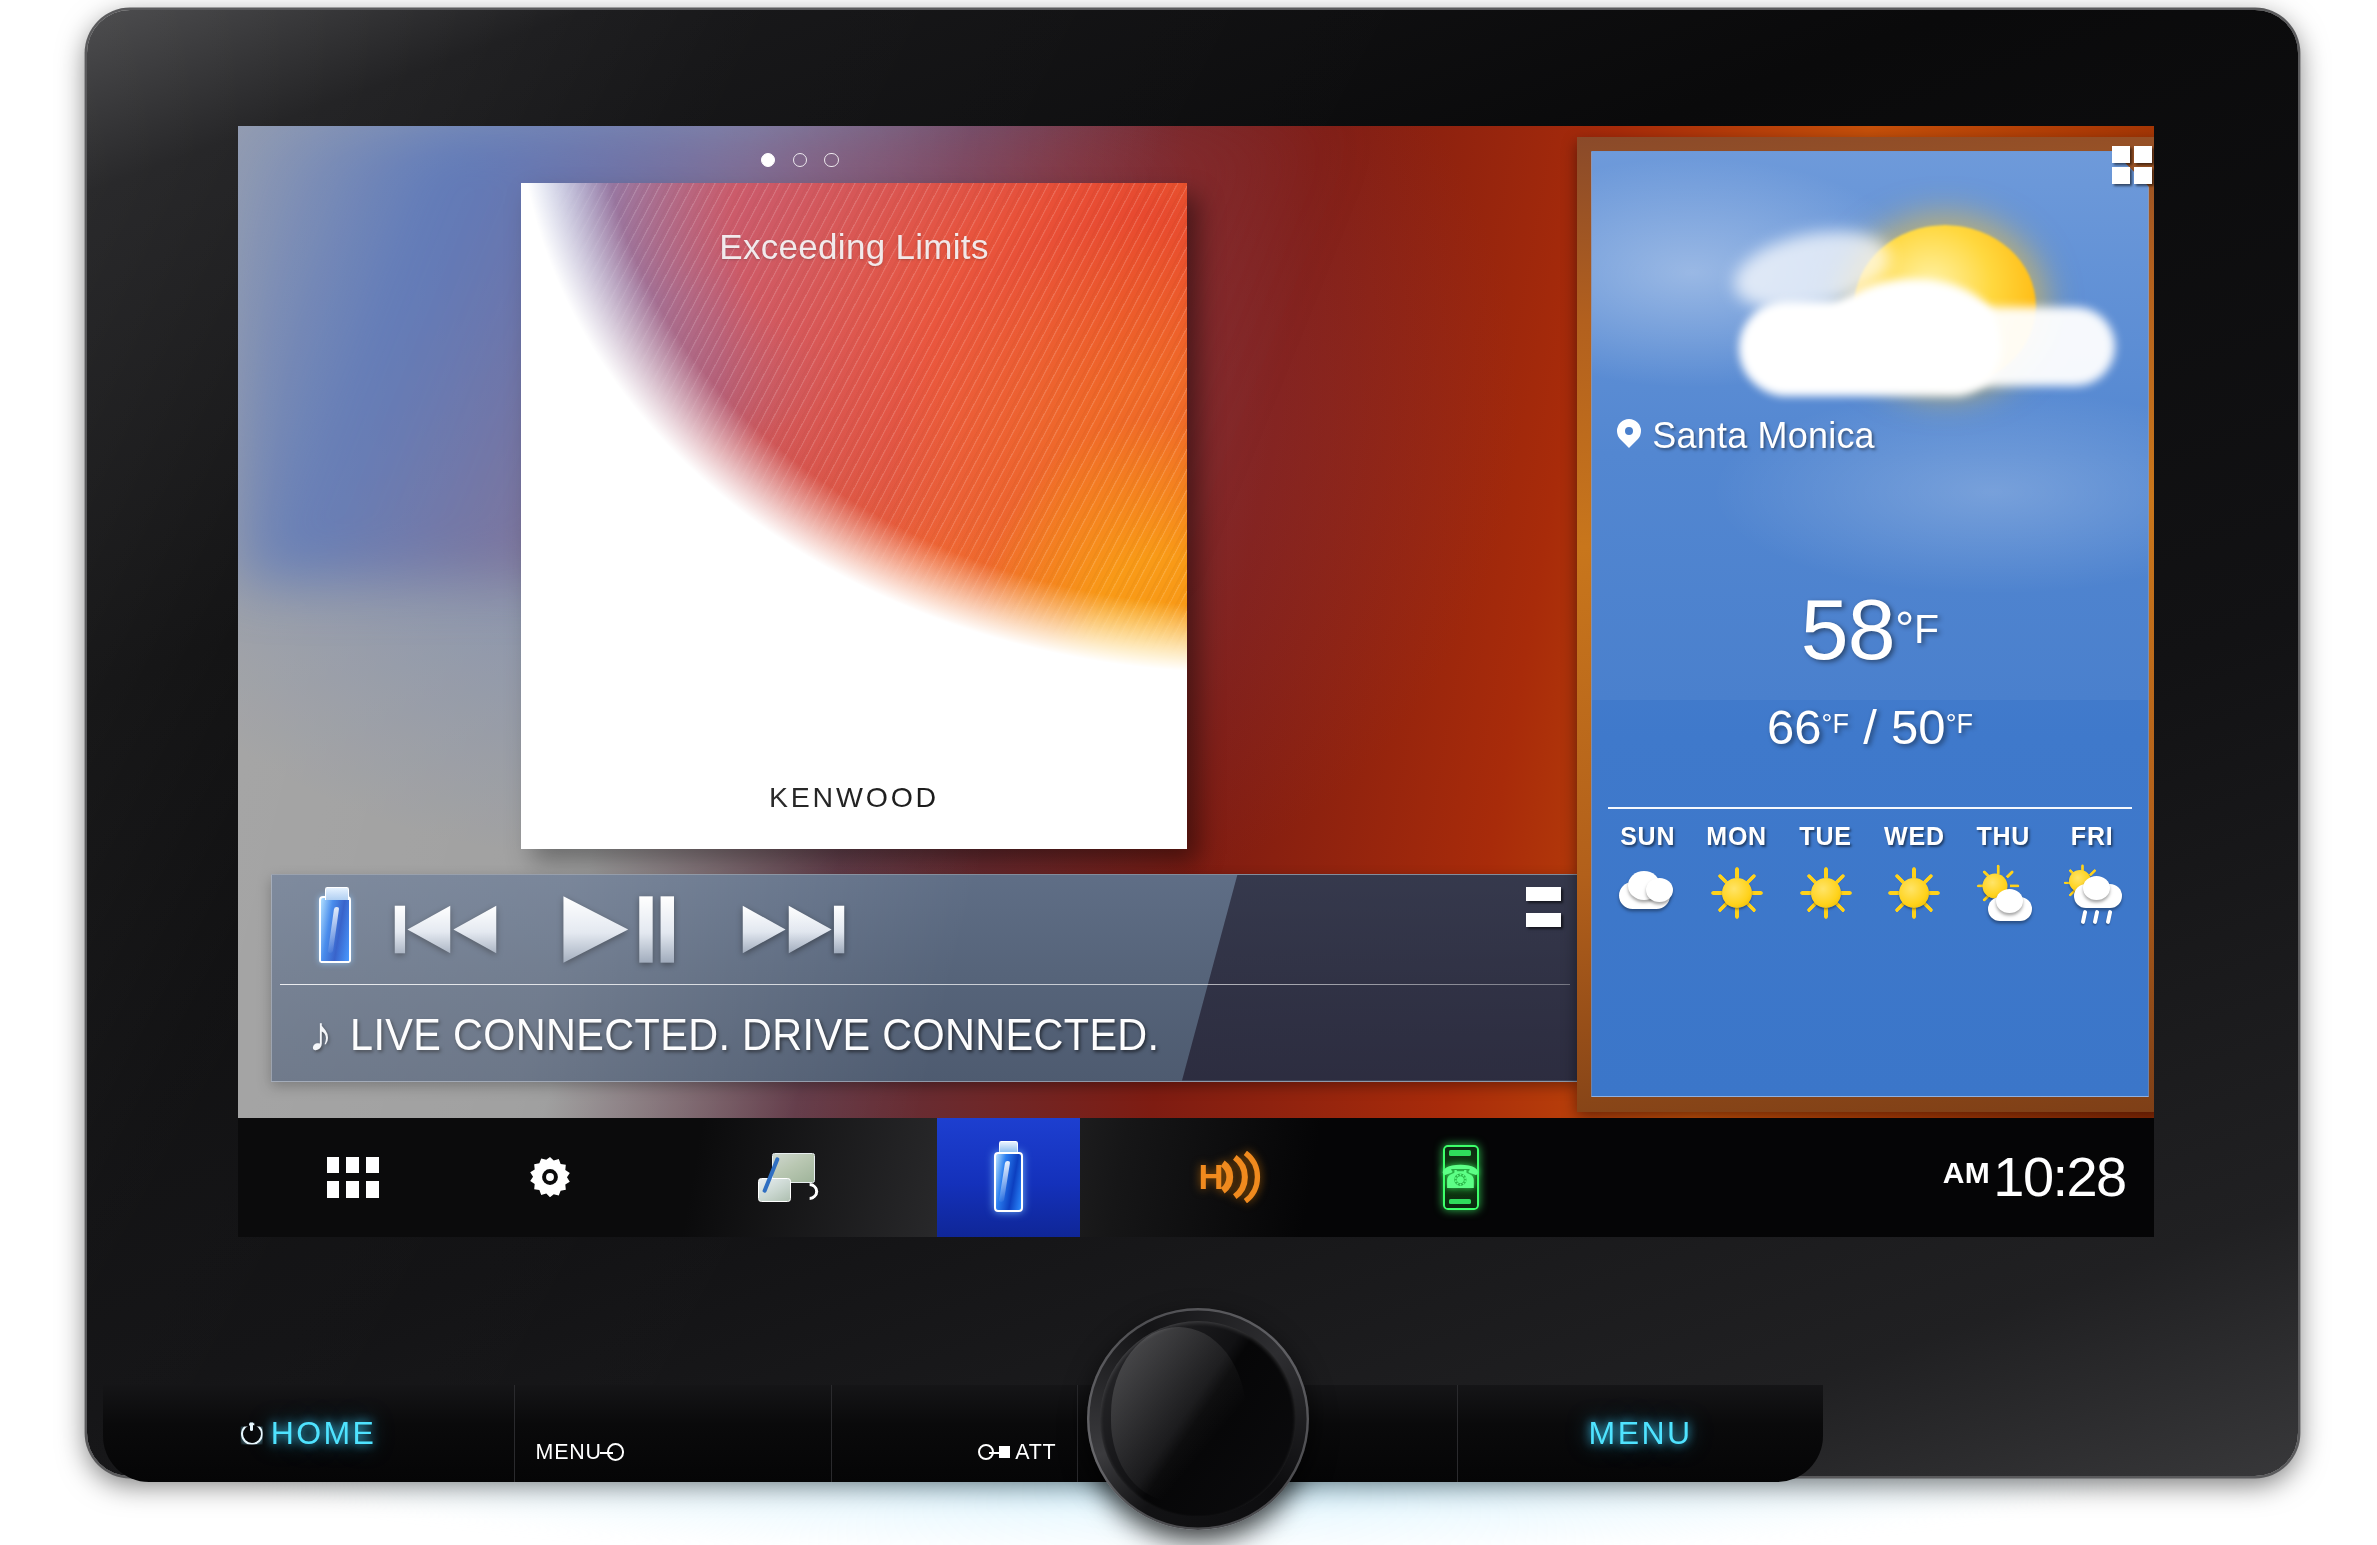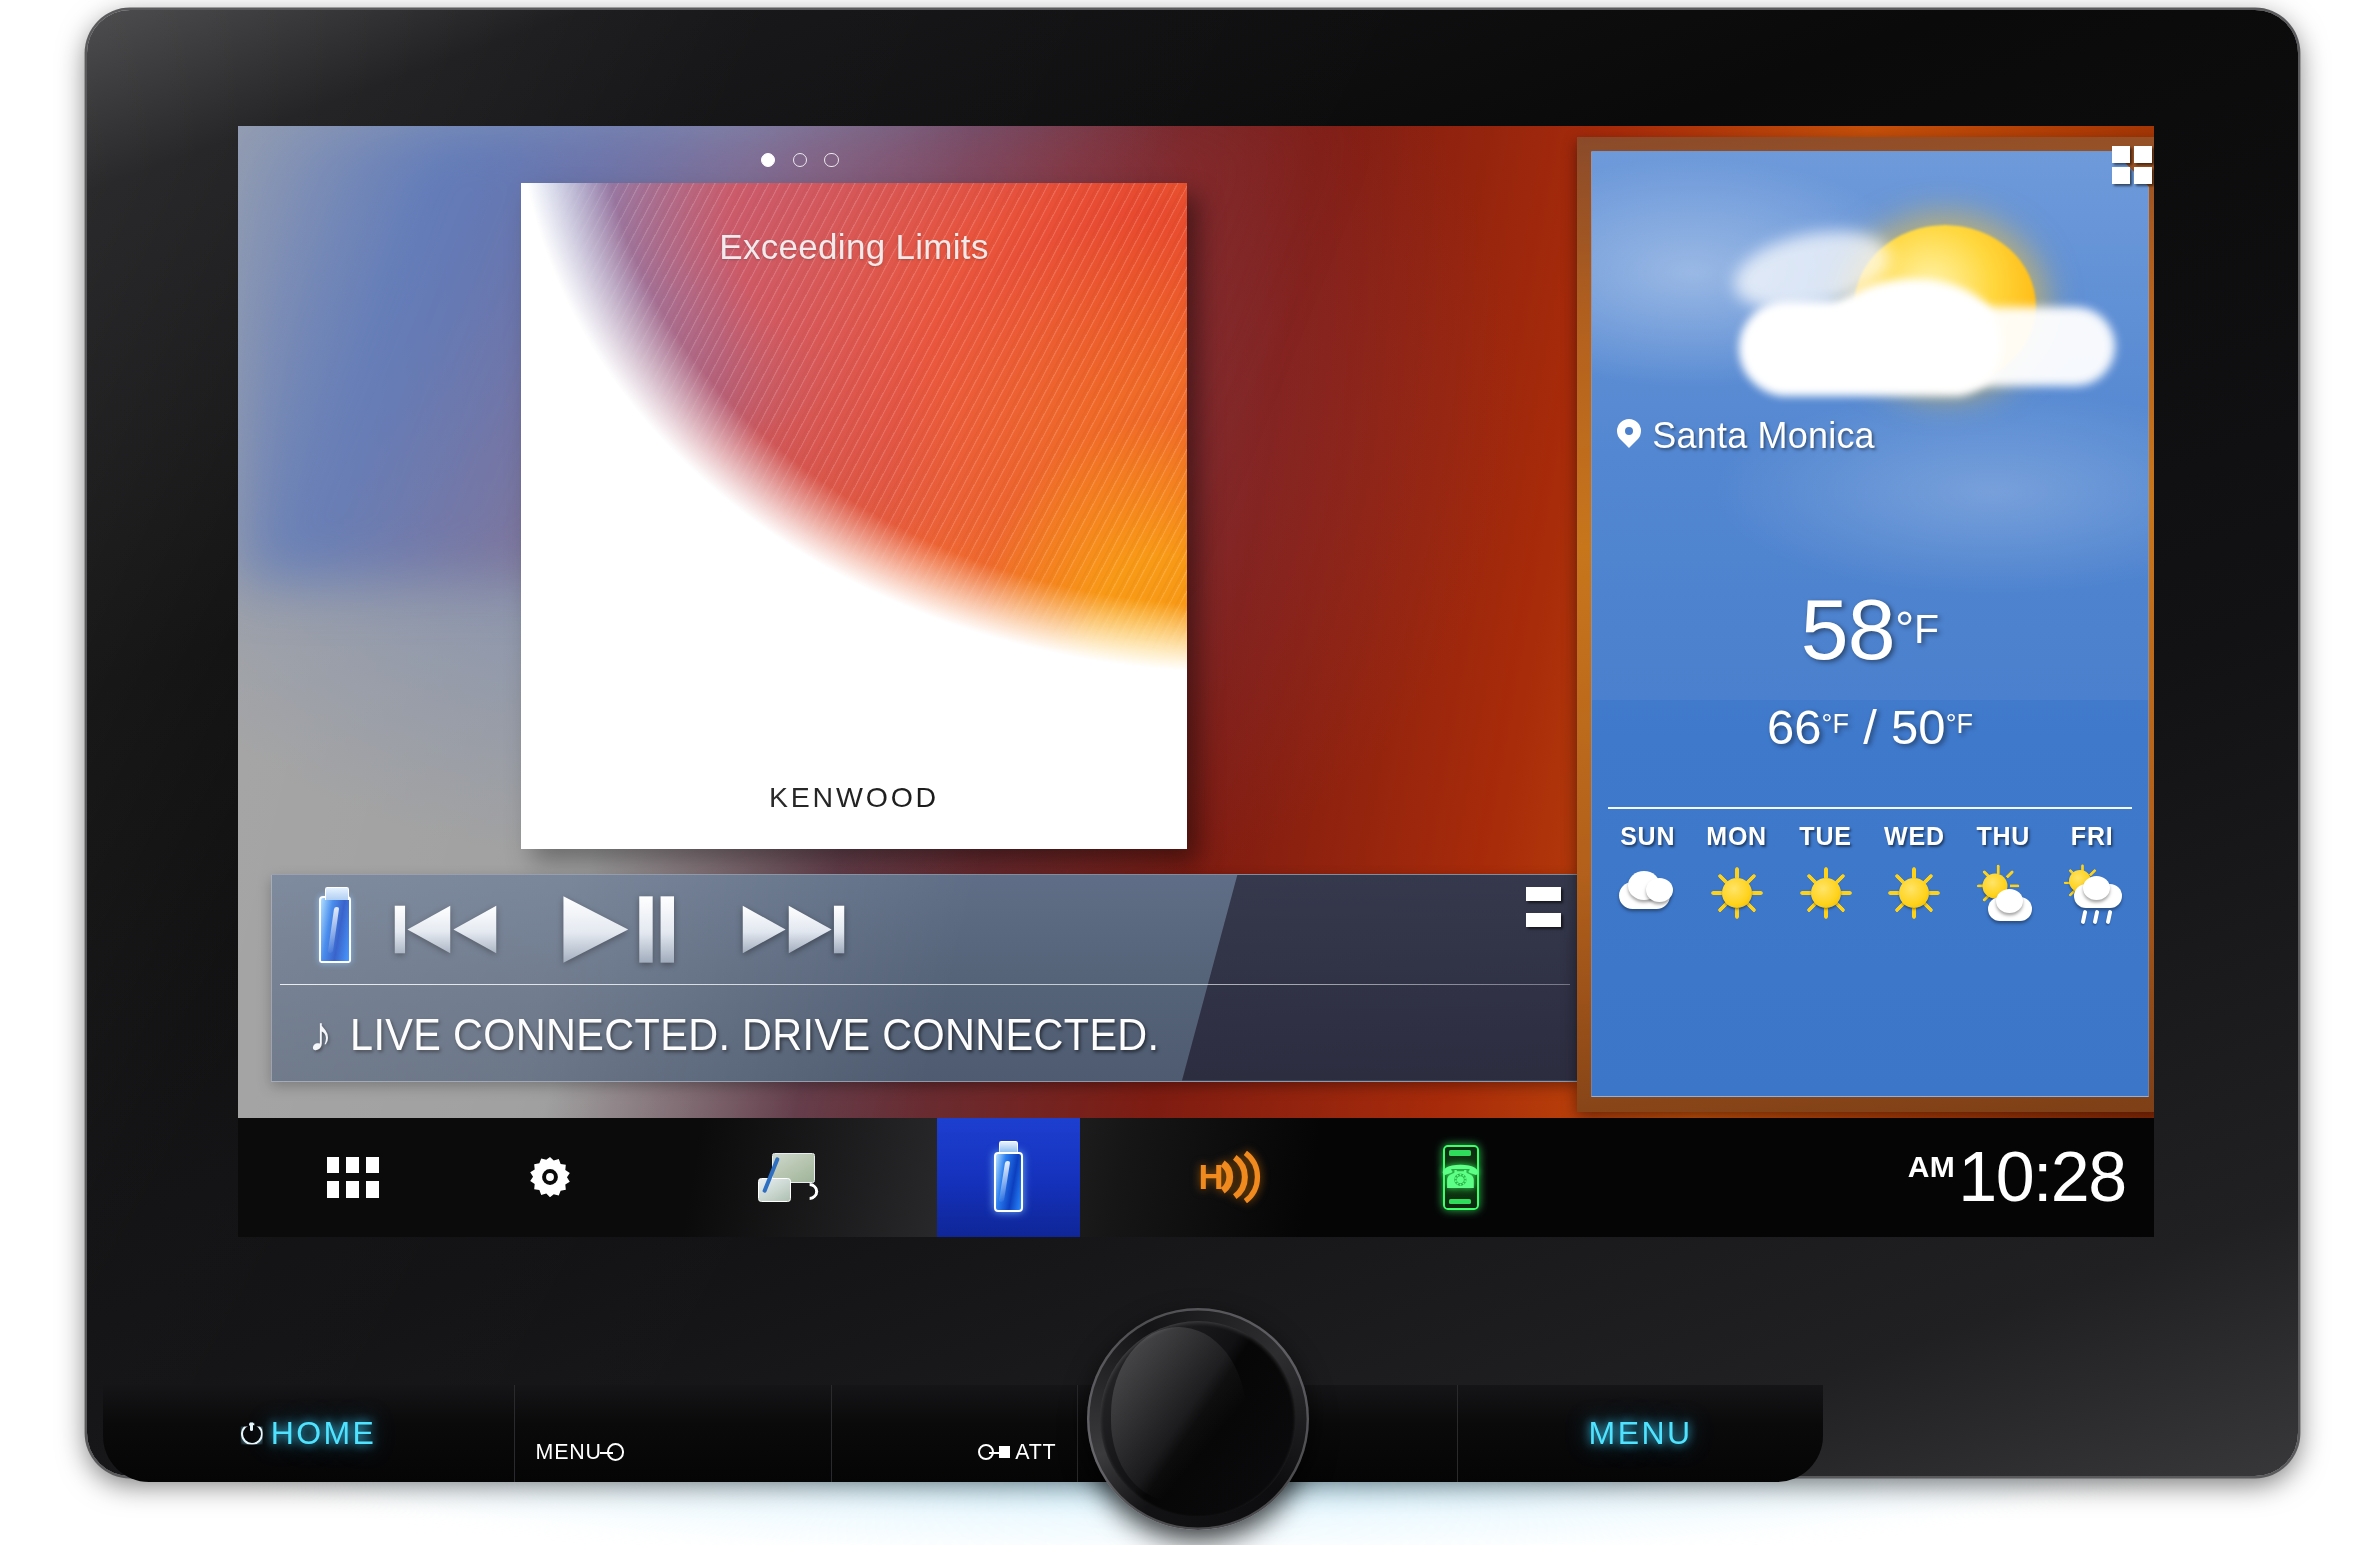--- a/index.html
+++ b/index.html
@@ -405,21 +405,21 @@
     position:absolute; left:6.3px; width:22px; height:5.5px; background:#2fdc5c; border-radius:1.6px;
   }
   .ic-phone .bar.t { top:5.5px; }
   .ic-phone .bar.b { bottom:5.5px; }
 
   .clock {
     position:absolute; right:28.5px; top:50%; transform:translateY(-50%);
     display:flex; align-items:flex-start; color:#ffffff;
   }
   .clock .ampm { font-size:30px; font-weight:bold; margin-top:4.8px; margin-right:3.2px; letter-spacing:0.4px; }
-  .clock .time { font-size:70px; line-height:0.92; letter-spacing:-1.6px;
+  .clock .time { font-size:56px; line-height:0.92; letter-spacing:-1.6px;
                  font-family:"Liberation Sans","DejaVu Sans",sans-serif; }
 
   
   .hw-strip {
     position:absolute; left:103px; top:1385px; width:2179px; height:97px;
     display:flex;
   }
   .hw-btn {
     position:relative; height:100%;
     background:linear-gradient(180deg,#151517 0%, #0a0a0b 40%, #050506 100%);

